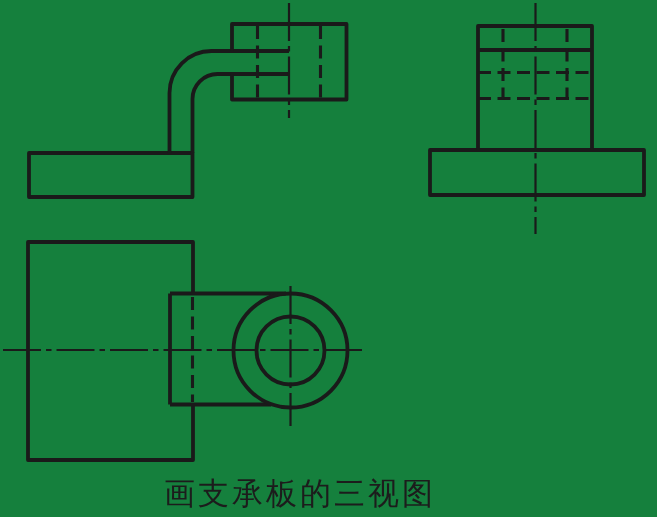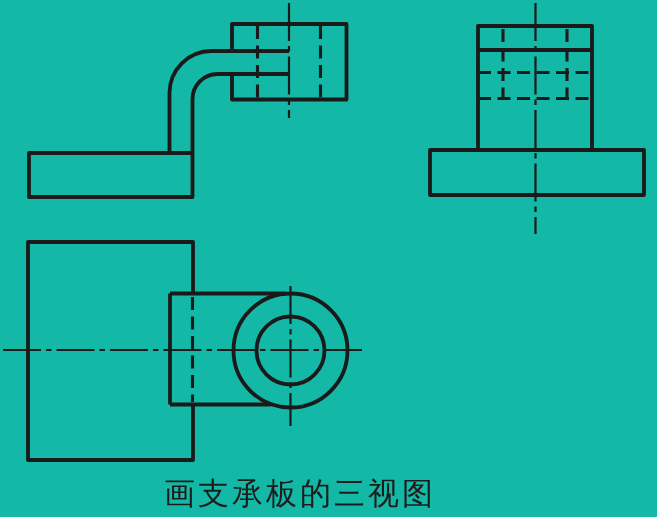--- a/index.html
+++ b/index.html
@@ -5,21 +5,21 @@
   html, body { margin: 0; padding: 0; }
   body {
     width: 657px; height: 517px;
     background: #ffffff;
     font-family: "Liberation Serif", "DejaVu Serif", serif;
     overflow: hidden;
   }
   .page {
     position: relative;
     width: 657px; height: 517px;
-    background: #14b8a6;
+    background: #15803d;
   }
   svg.drawing {
     position: absolute;
     left: 0; top: 0;
     width: 657px; height: 517px;
     display: block;
   }
   .prim {
     fill: none;
     stroke: currentColor;

